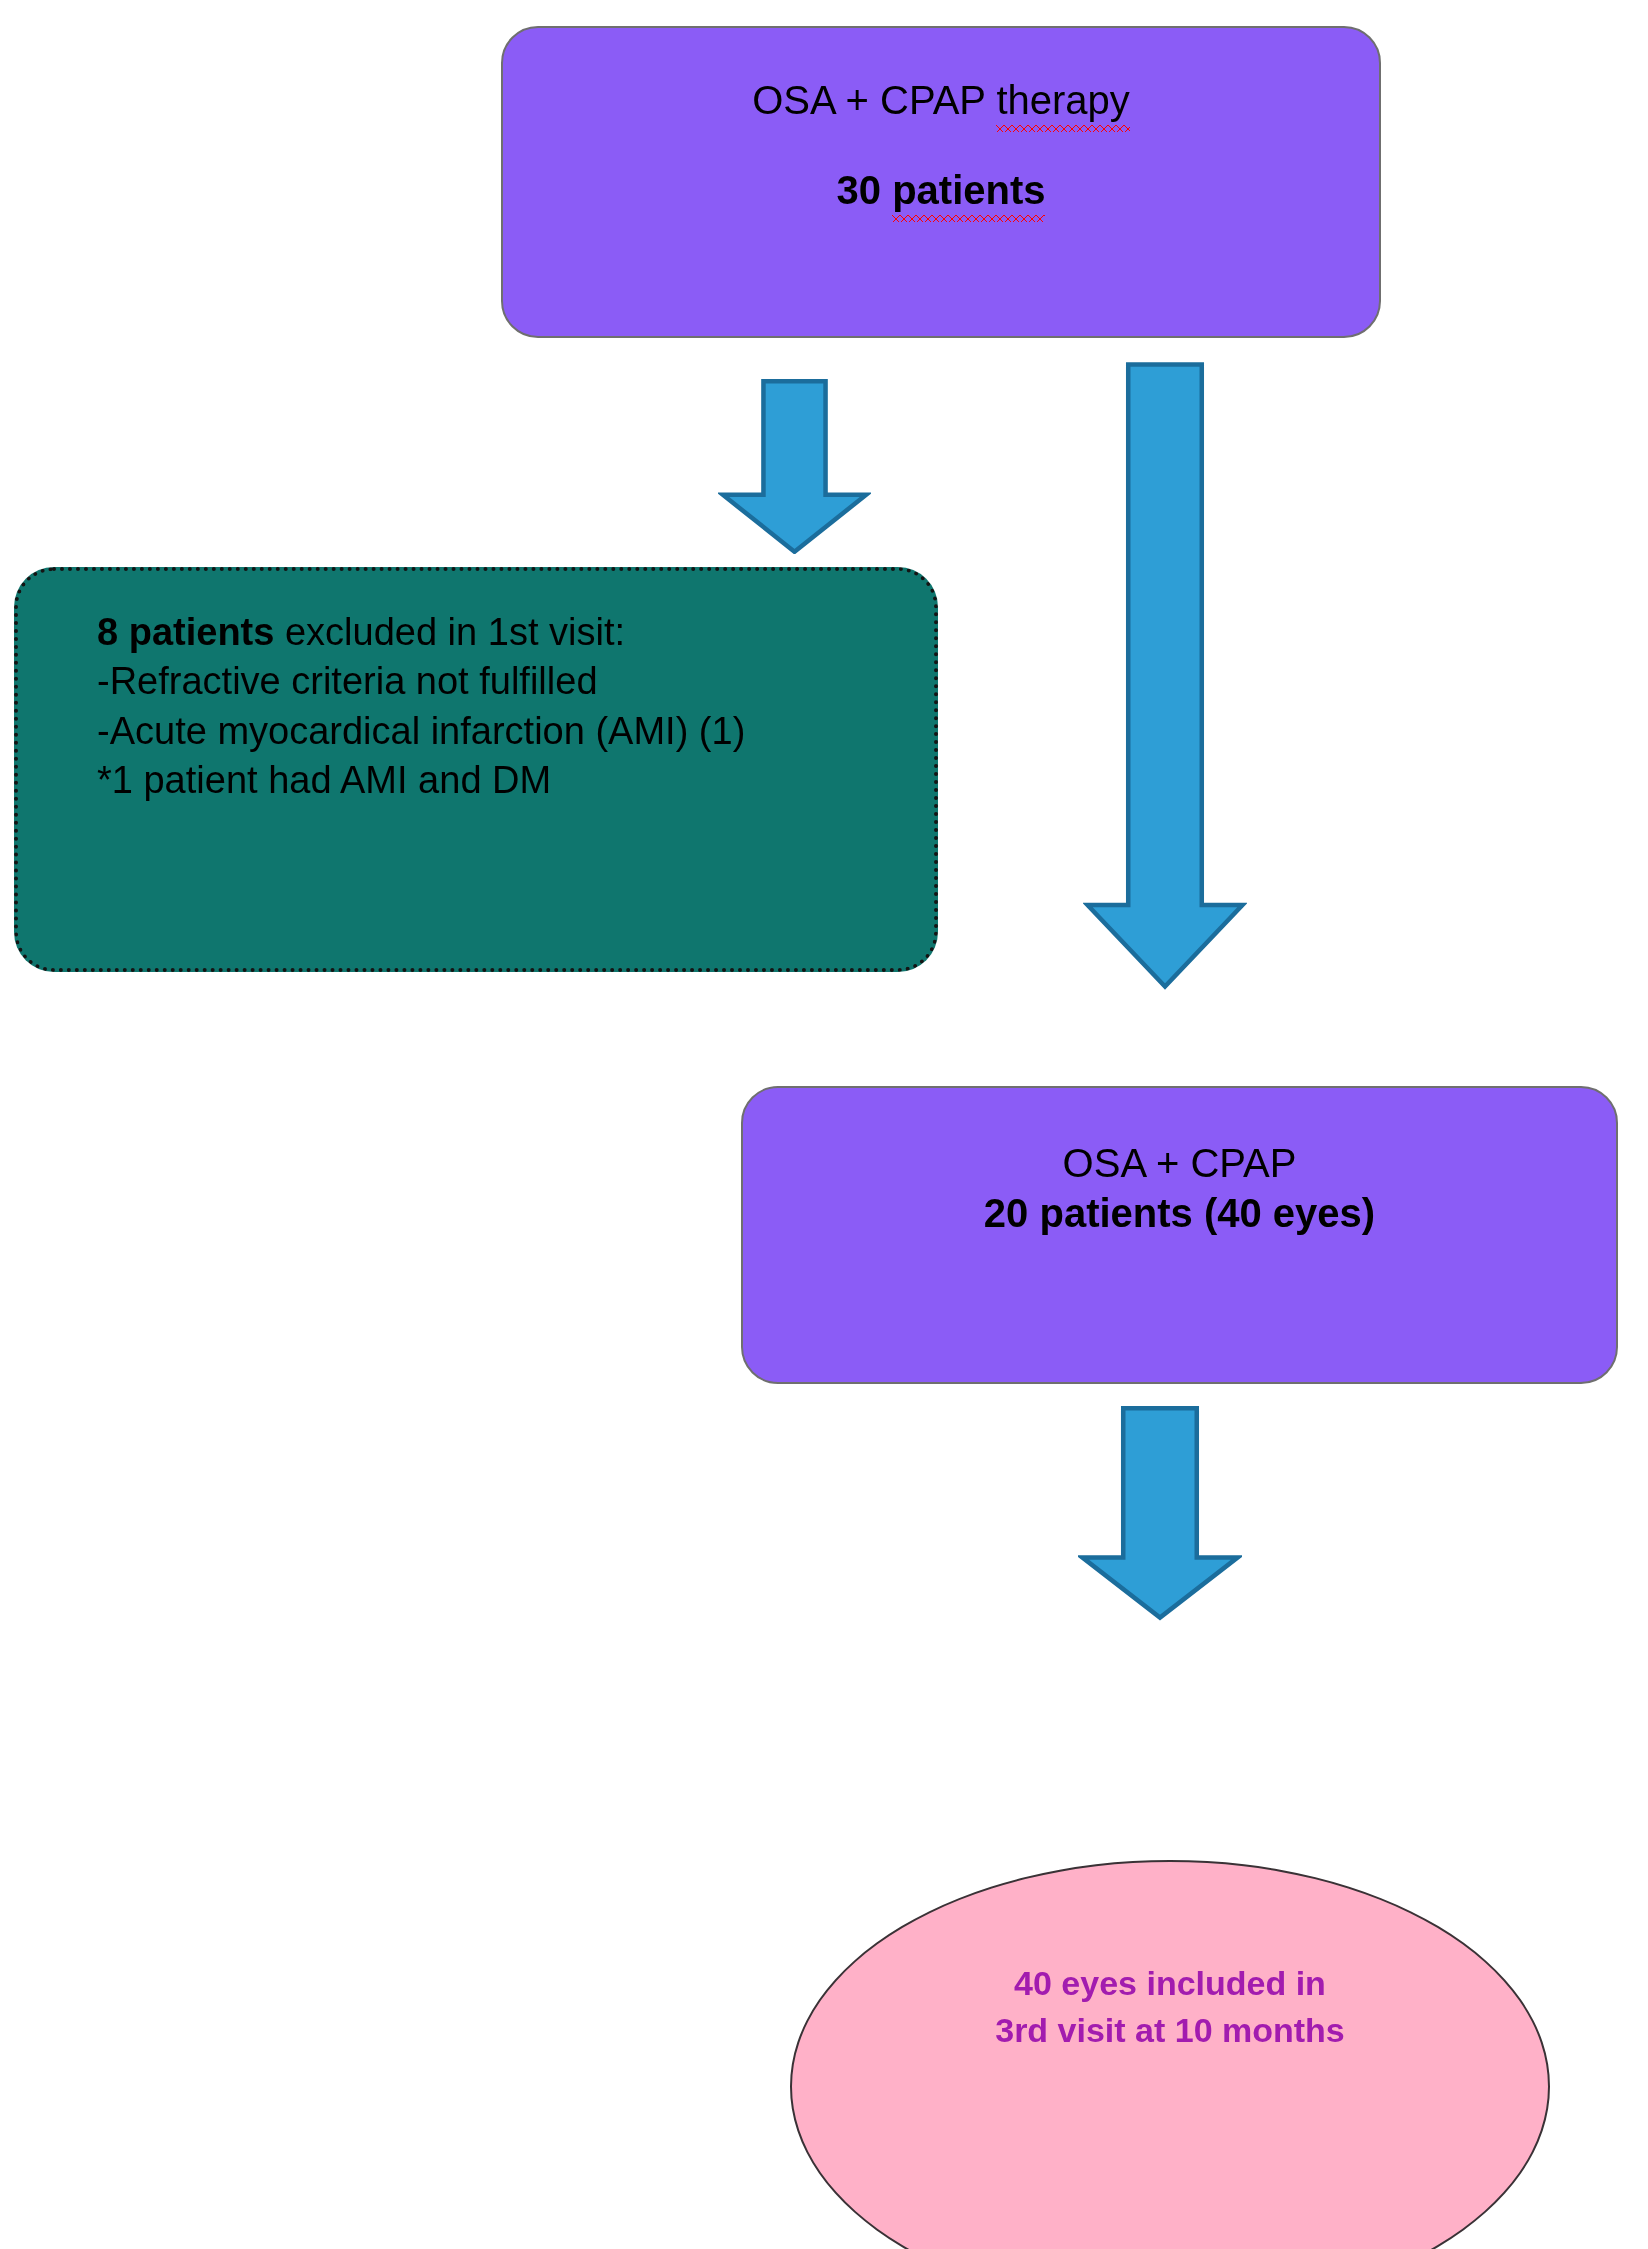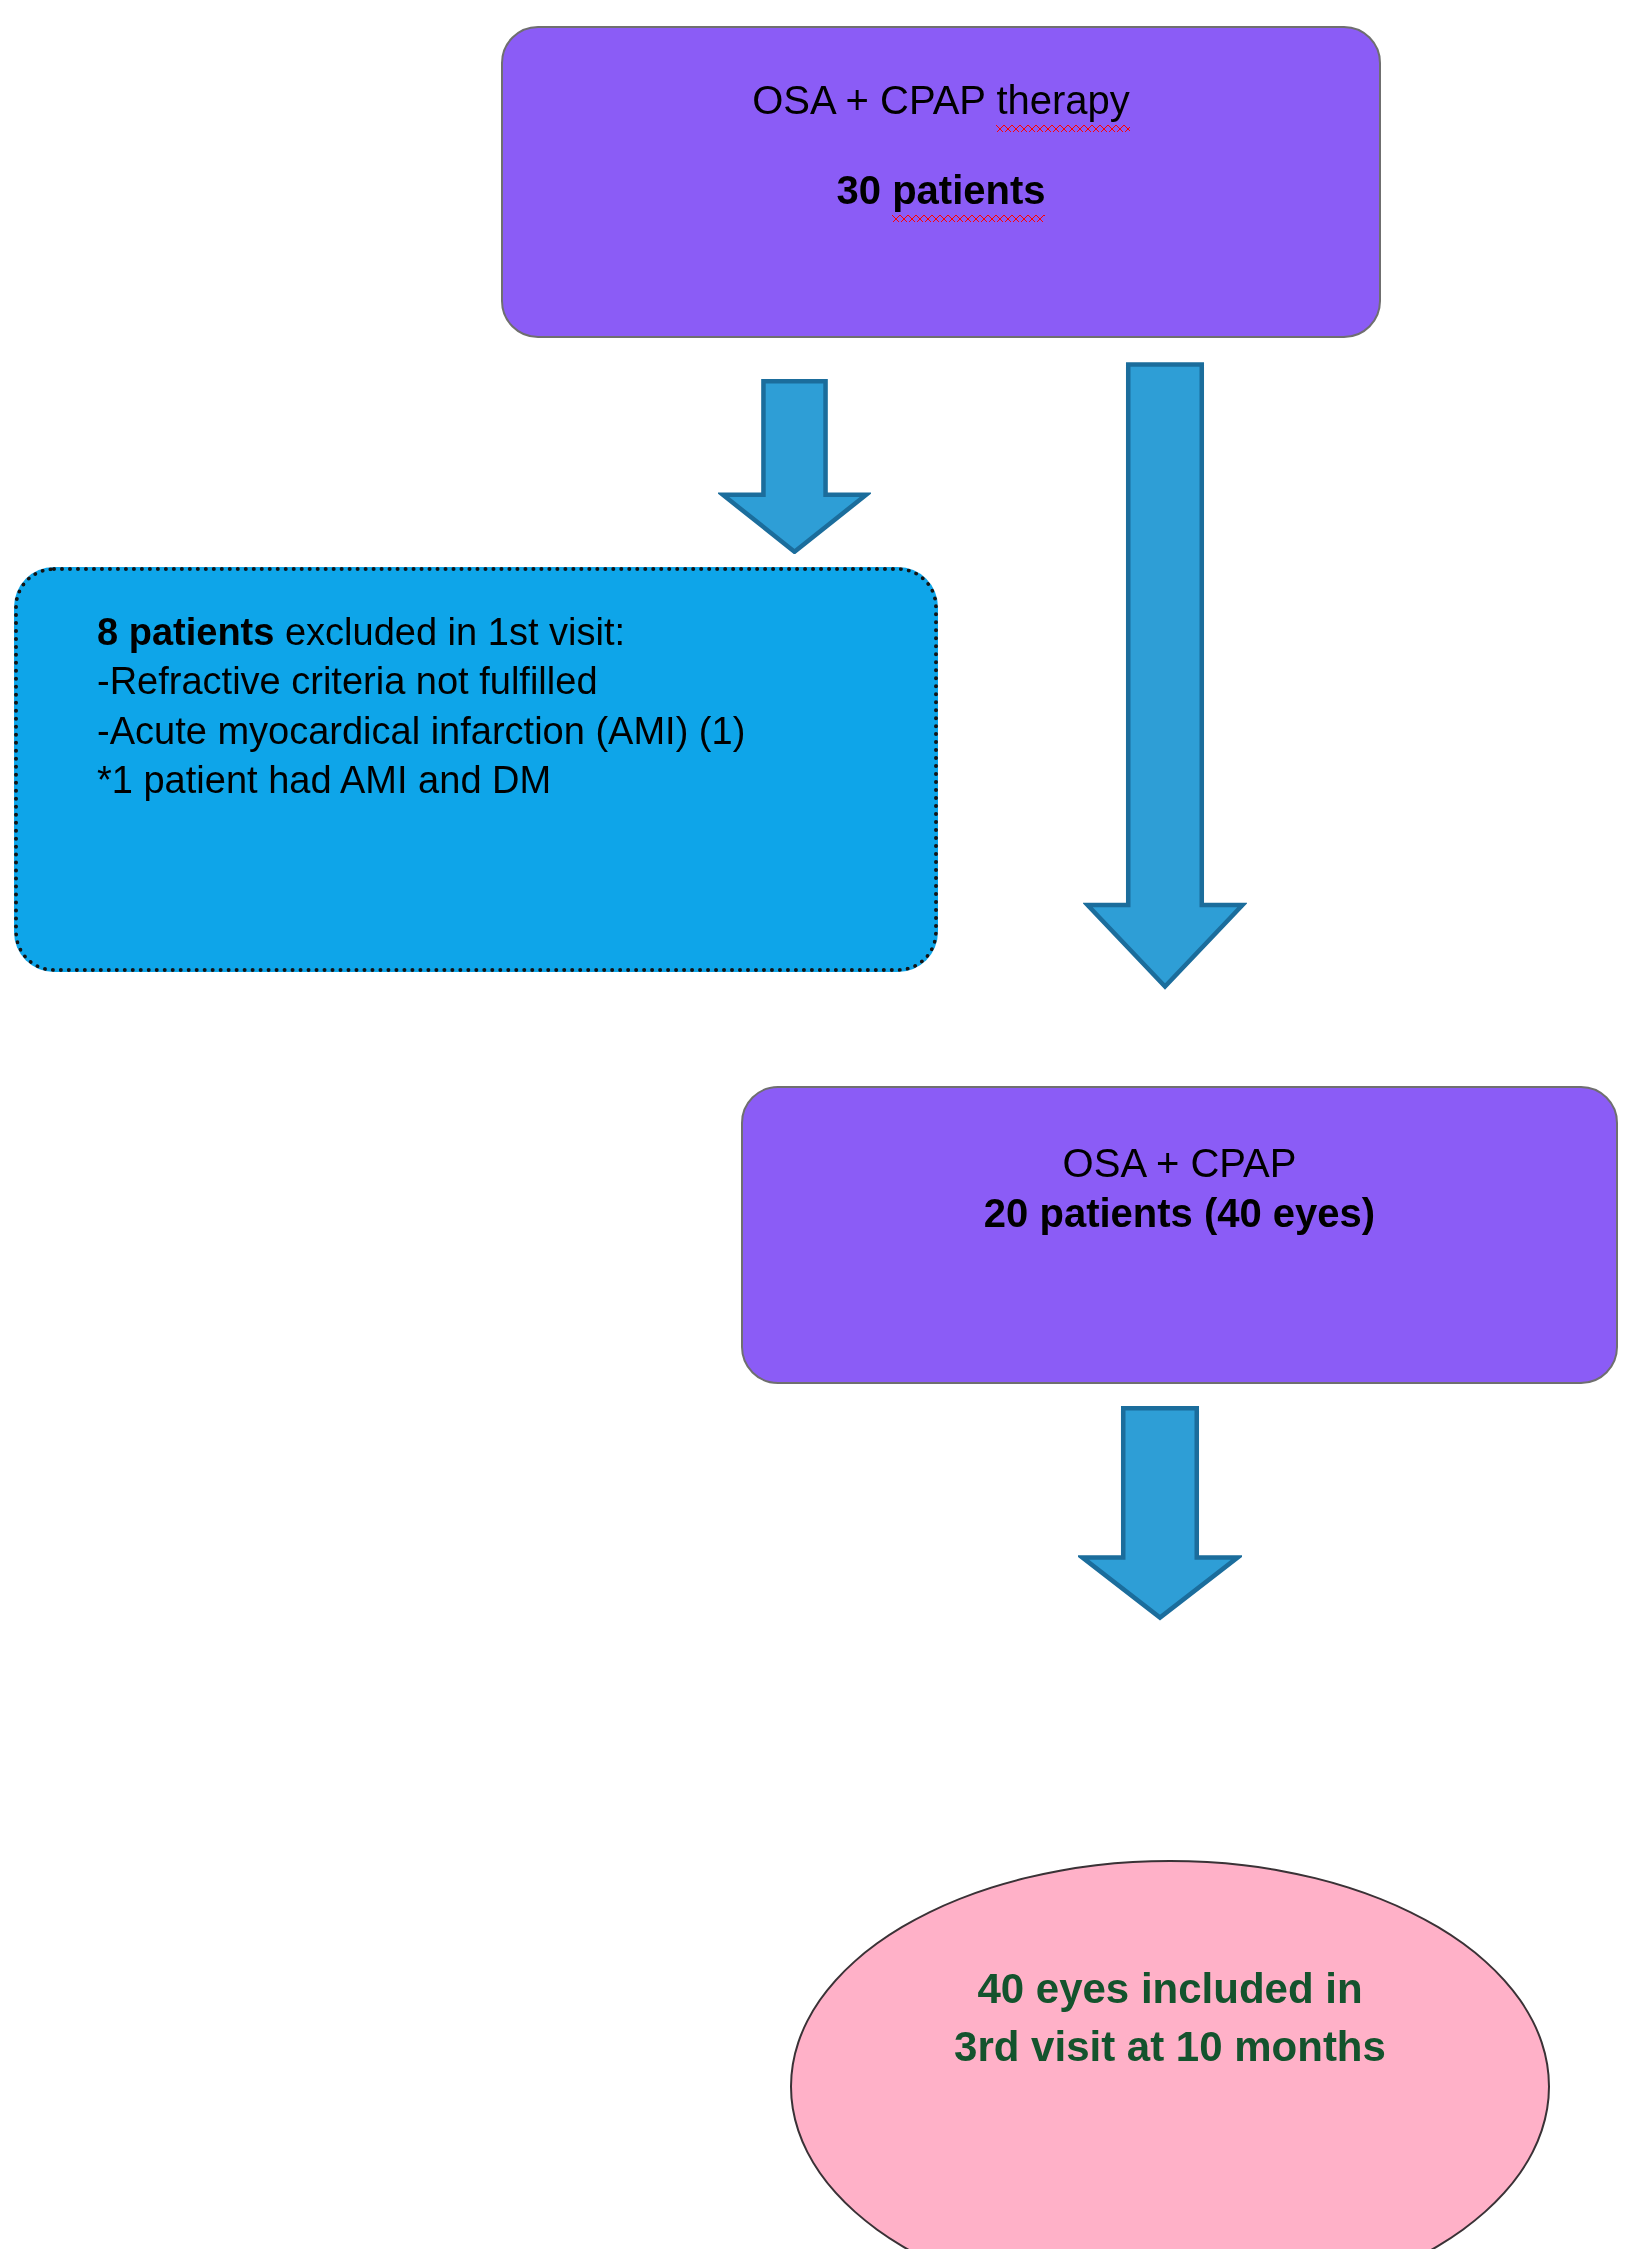--- a/index.html
+++ b/index.html
@@ -50,21 +50,21 @@
   #box-middle   { left: 741px; top: 1086px; width: 877px; height: 298px; }
 
   
   #box-excluded {
     position: absolute;
     box-sizing: border-box;
     left: 14px;
     top: 567px;
     width: 924px;
     height: 405px;
-    background: #0ea5e9;
+    background: #0f766e;
     border: 4px dotted #141414;
     border-radius: 40px;
   }
   .excl-list {
     position: absolute;
     left: 79px;
     top: 37px;
     right: 22.6px;
     text-align: left;
     color: #000000;
@@ -84,23 +84,23 @@
     background: #ffb1c8;
     border: 2.3px solid #3a3236;
     border-radius: 50%;
     box-sizing: border-box;
   }
   .ellipse-text {
     position: absolute;
     left: 0; right: 0;
     top: 98px;
     text-align: center;
-    color: #14532d;
+    color: #a21caf;
     font-weight: 700;
-    font-size: 42px;
+    font-size: 34px;
     line-height: 1.38;
   }
 
   
   .arrow {
     position: absolute;
   }
   .arrow svg { display: block; }
 
   

